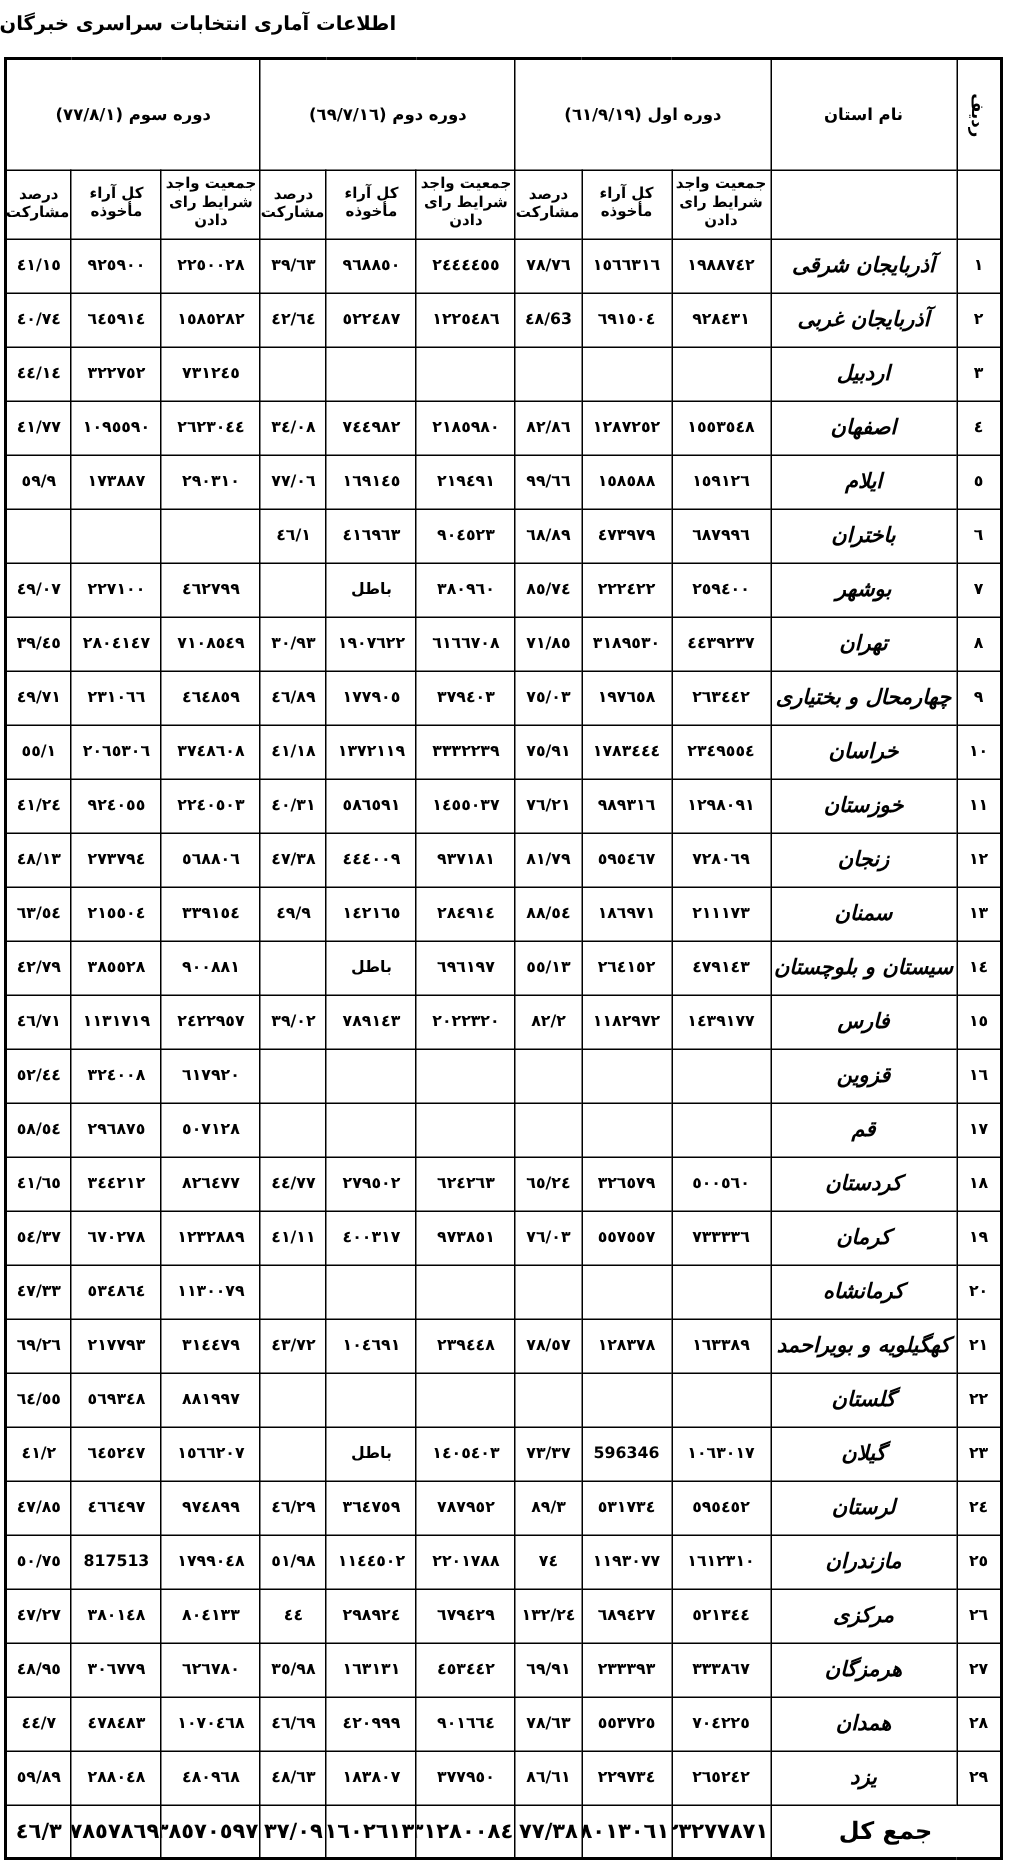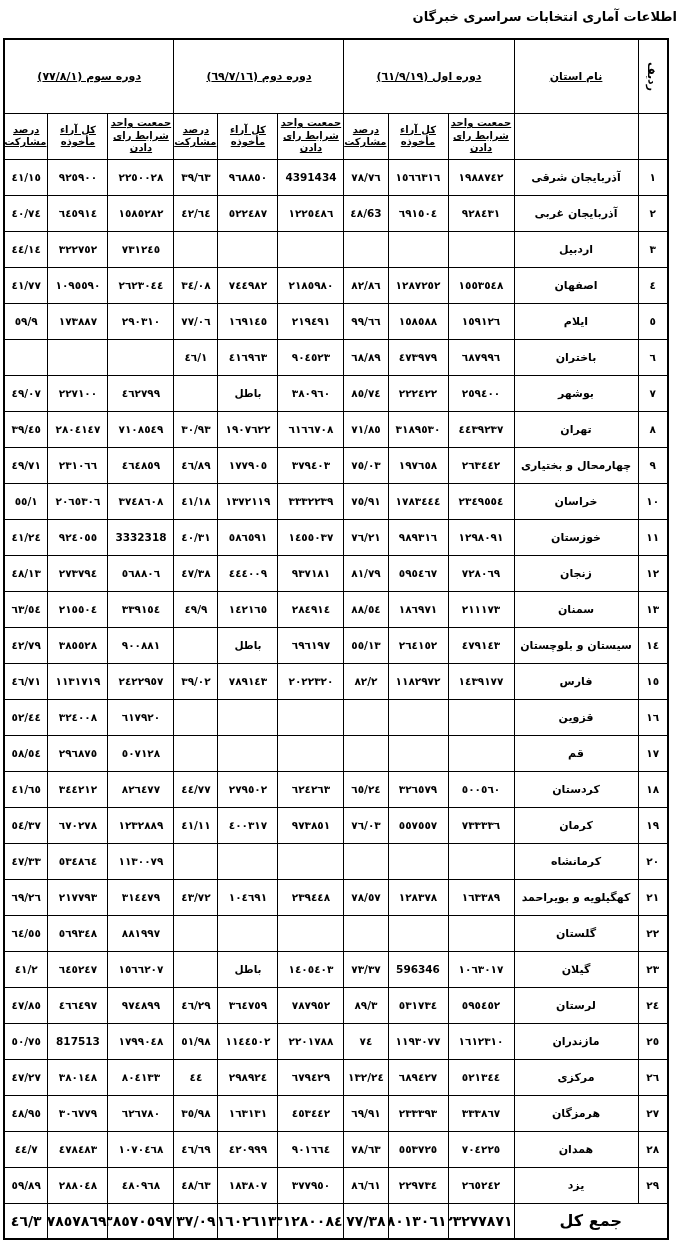--- a/index.html
+++ b/index.html
@@ -2,21 +2,21 @@
 <html dir="rtl" lang="fa"><head>
 <meta charset="utf-8">
 <style>
   html,body{margin:0;padding:0;background:#ffffff;}
   body{
     width:677px;height:1246px;position:relative;
     font-family:"DejaVu Sans","Liberation Sans",sans-serif;
     color:#000;
   }
   .title{
-    text-align:right;font-weight:bold;font-size:13px;
+    text-align:left;font-weight:bold;font-size:13px;
     padding-top:9px;height:29px;
   }
   table.stats{
     table-layout:fixed;border-collapse:collapse;
     width:660px;margin:0 8px;
     border:2px solid #000;
     direction:rtl;
   }
   col.c-no{width:30px;}
   col.c-prov{width:124px;}
@@ -24,25 +24,25 @@
   col.c-votes{width:60px;}
   col.c-pct{width:44px;}
   th,td{
     border:1px solid #000;
     text-align:center;vertical-align:middle;
     font-weight:bold;padding:0 1px;
     overflow:hidden;
   }
   thead tr.tier1{height:74px;}
   thead tr.tier2{height:46px;}
-  thead th{font-size:11px;font-weight:bold;text-decoration:underline;}
+  thead th{font-size:11px;font-weight:bold;}
   thead .sub{font-size:10px;line-height:1.25;}
   tbody tr{height:36px;}
   tbody td{font-size:10.5px;white-space:nowrap;}
-  td.prov{font-size:11px;}
+  td.prov{font-size:14px;font-style:italic;}
   .rot{
     display:inline-block;
     transform:rotate(90deg);
     white-space:nowrap;font-size:11px;font-weight:bold;
   }
   tr.total td{font-size:14px;}
   tr.total td.tlabel{font-size:16px;}
 </style>
 </head>
 <body>
@@ -85,21 +85,21 @@
       <th class="sub">درصد مشارکت</th>
     </tr>
   </thead>
   <tbody>
       <tr>
         <td>١</td>
         <td class="prov">آذربایجان شرقی</td>
         <td>١٩٨٨٧٤٢</td>
         <td>١٥٦٦٣١٦</td>
         <td>٧٨/٧٦</td>
-        <td>4391434</td>
+        <td>٢٤٤٤٤٥٥</td>
         <td>٩٦٨٨٥٠</td>
         <td>٣٩/٦٣</td>
         <td>٢٢٥٠٠٢٨</td>
         <td>٩٢٥٩٠٠</td>
         <td>٤١/١٥</td>
       </tr>
       <tr>
         <td>٢</td>
         <td class="prov">آذربایجان غربی</td>
         <td>٩٢٨٤٣١</td>
@@ -218,21 +218,21 @@
       </tr>
       <tr>
         <td>١١</td>
         <td class="prov">خوزستان</td>
         <td>١٢٩٨٠٩١</td>
         <td>٩٨٩٣١٦</td>
         <td>٧٦/٢١</td>
         <td>١٤٥٥٠٣٧</td>
         <td>٥٨٦٥٩١</td>
         <td>٤٠/٣١</td>
-        <td>3332318</td>
+        <td>٢٢٤٠٥٠٣</td>
         <td>٩٢٤٠٥٥</td>
         <td>٤١/٢٤</td>
       </tr>
       <tr>
         <td>١٢</td>
         <td class="prov">زنجان</td>
         <td>٧٢٨٠٦٩</td>
         <td>٥٩٥٤٦٧</td>
         <td>٨١/٧٩</td>
         <td>٩٣٧١٨١</td>

